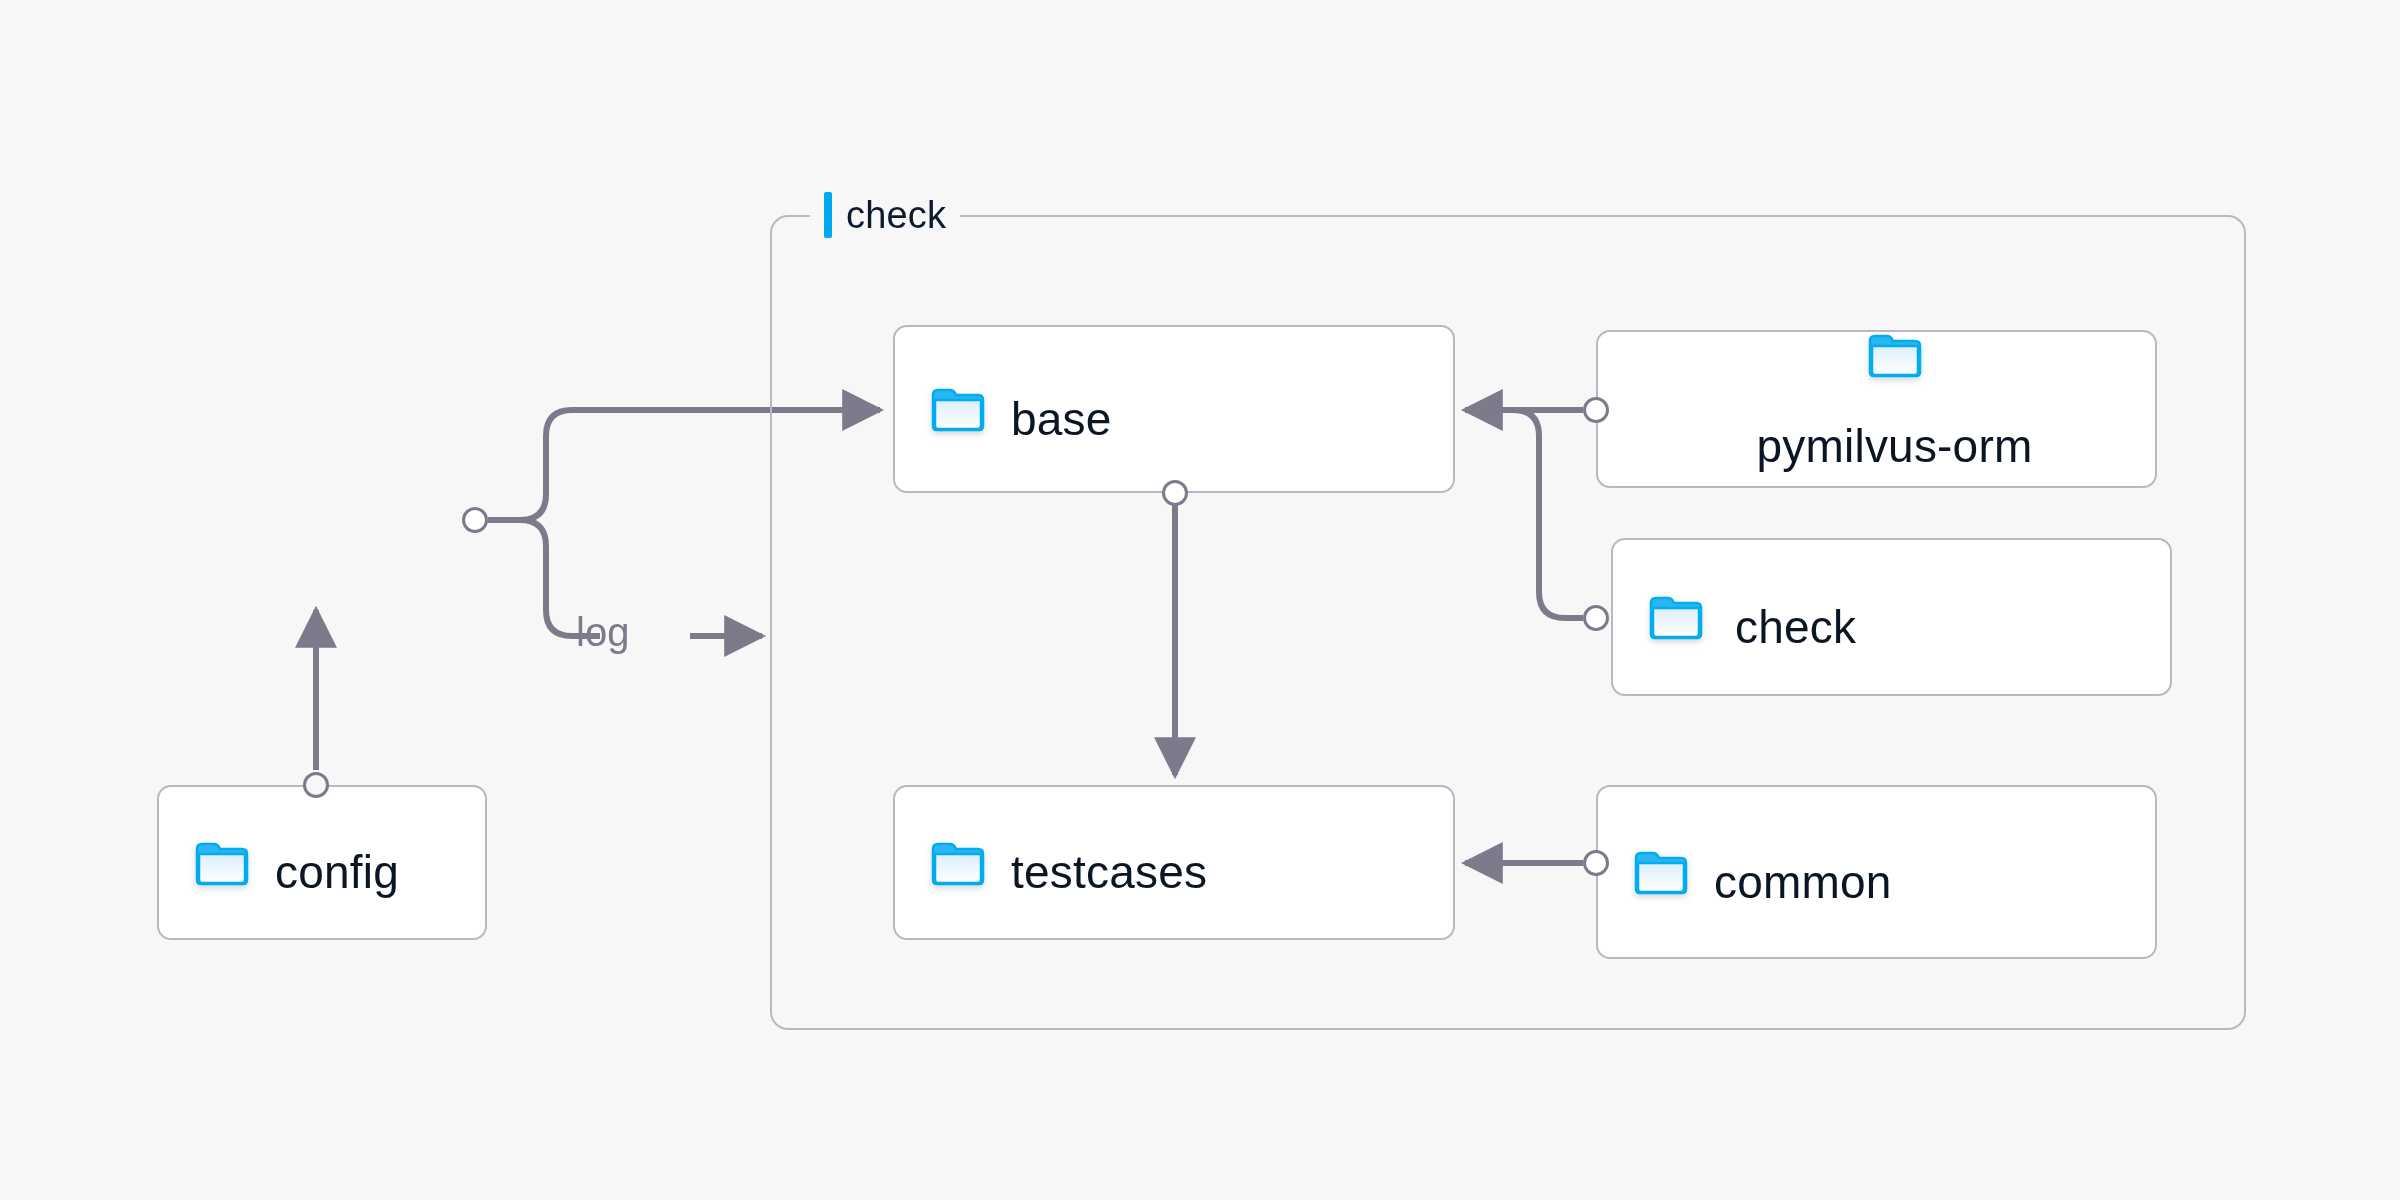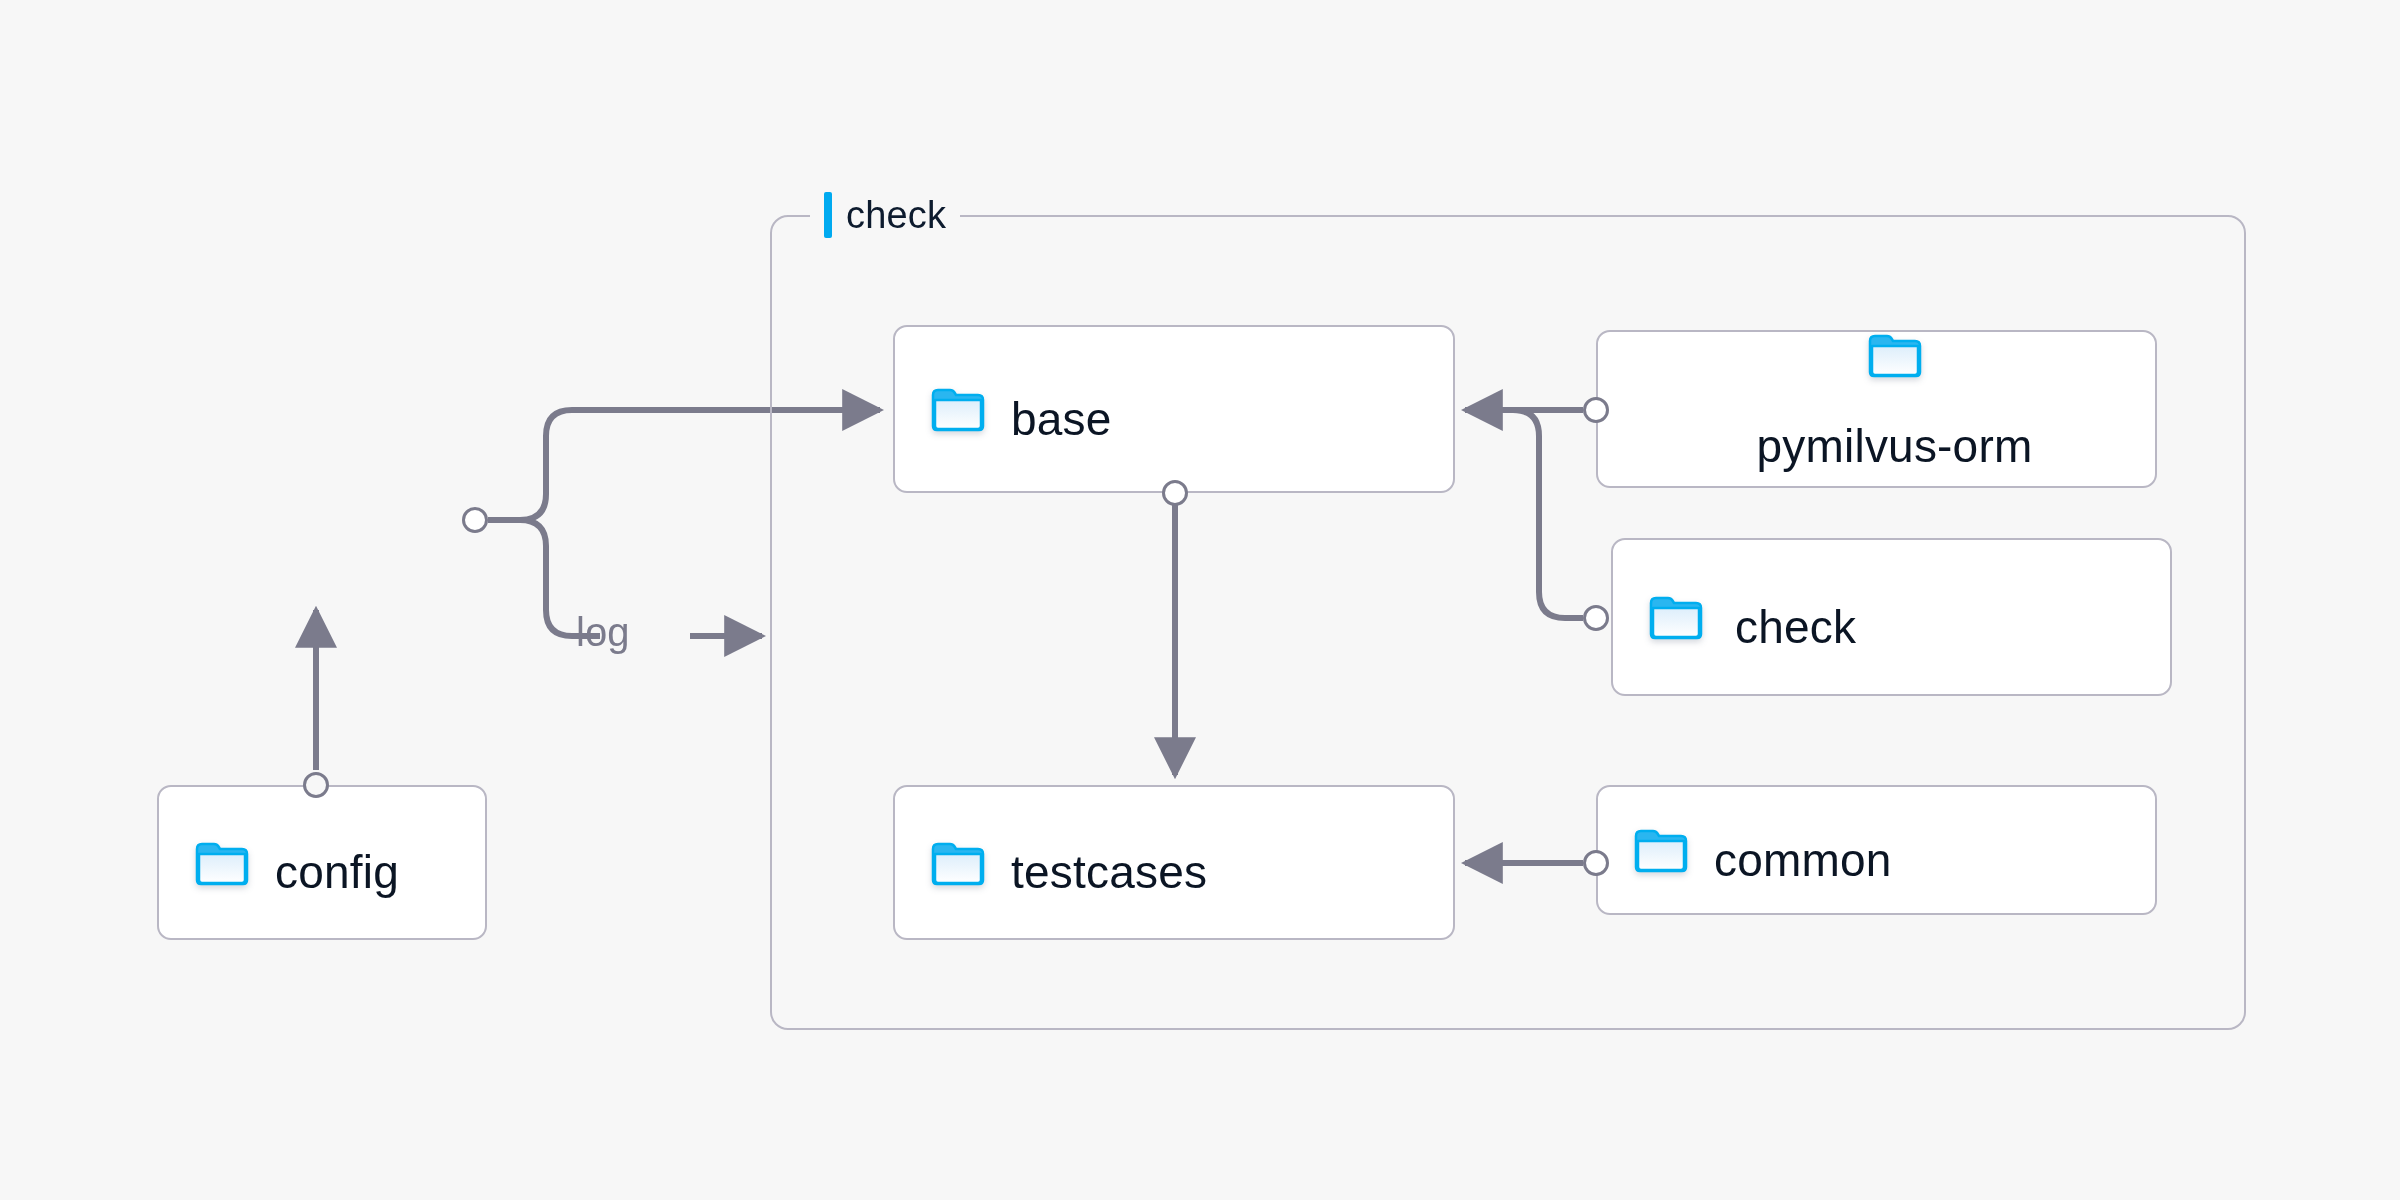--- a/index.html
+++ b/index.html
@@ -204,21 +204,21 @@
     <span class="folder-icon">
       <svg width="54" height="46" viewBox="0 0 54 46">
         <path d="M2 9 q0-5 5-5 h12 q3 0 4.5 2.5 L25 9 h22 q5 0 5 5 v26 q0 4-4 4 H6 q-4 0-4-4 z" fill="#2ab6f0" stroke="#00aeef" stroke-width="2.5" stroke-linejoin="round"></path>
         <path d="M4 14 h46 v26 q0 3-3 3 H7 q-3 0-3-3 z" fill="url(#folderGrad)" stroke="#00aeef" stroke-width="2.5" stroke-linejoin="round"></path>
       </svg>
     </span>
     <span class="node-label">check</span>
   </div>
   <span class="port on-white" style="left:1583px; top:605px;"></span>
 
-  <div class="node" style="left:1596px; top:785px; width:561px; height:130px;">
+  <div class="node" style="left:1596px; top:785px; width:561px; height:174px;">
     <span class="folder-icon">
       <svg width="54" height="46" viewBox="0 0 54 46">
         <path d="M2 9 q0-5 5-5 h12 q3 0 4.5 2.5 L25 9 h22 q5 0 5 5 v26 q0 4-4 4 H6 q-4 0-4-4 z" fill="#2ab6f0" stroke="#00aeef" stroke-width="2.5" stroke-linejoin="round"></path>
         <path d="M4 14 h46 v26 q0 3-3 3 H7 q-3 0-3-3 z" fill="url(#folderGrad)" stroke="#00aeef" stroke-width="2.5" stroke-linejoin="round"></path>
       </svg>
     </span>
     <span class="node-label">common</span>
   </div>
   <span class="port on-white" style="left:1583px; top:850px;"></span>
 

